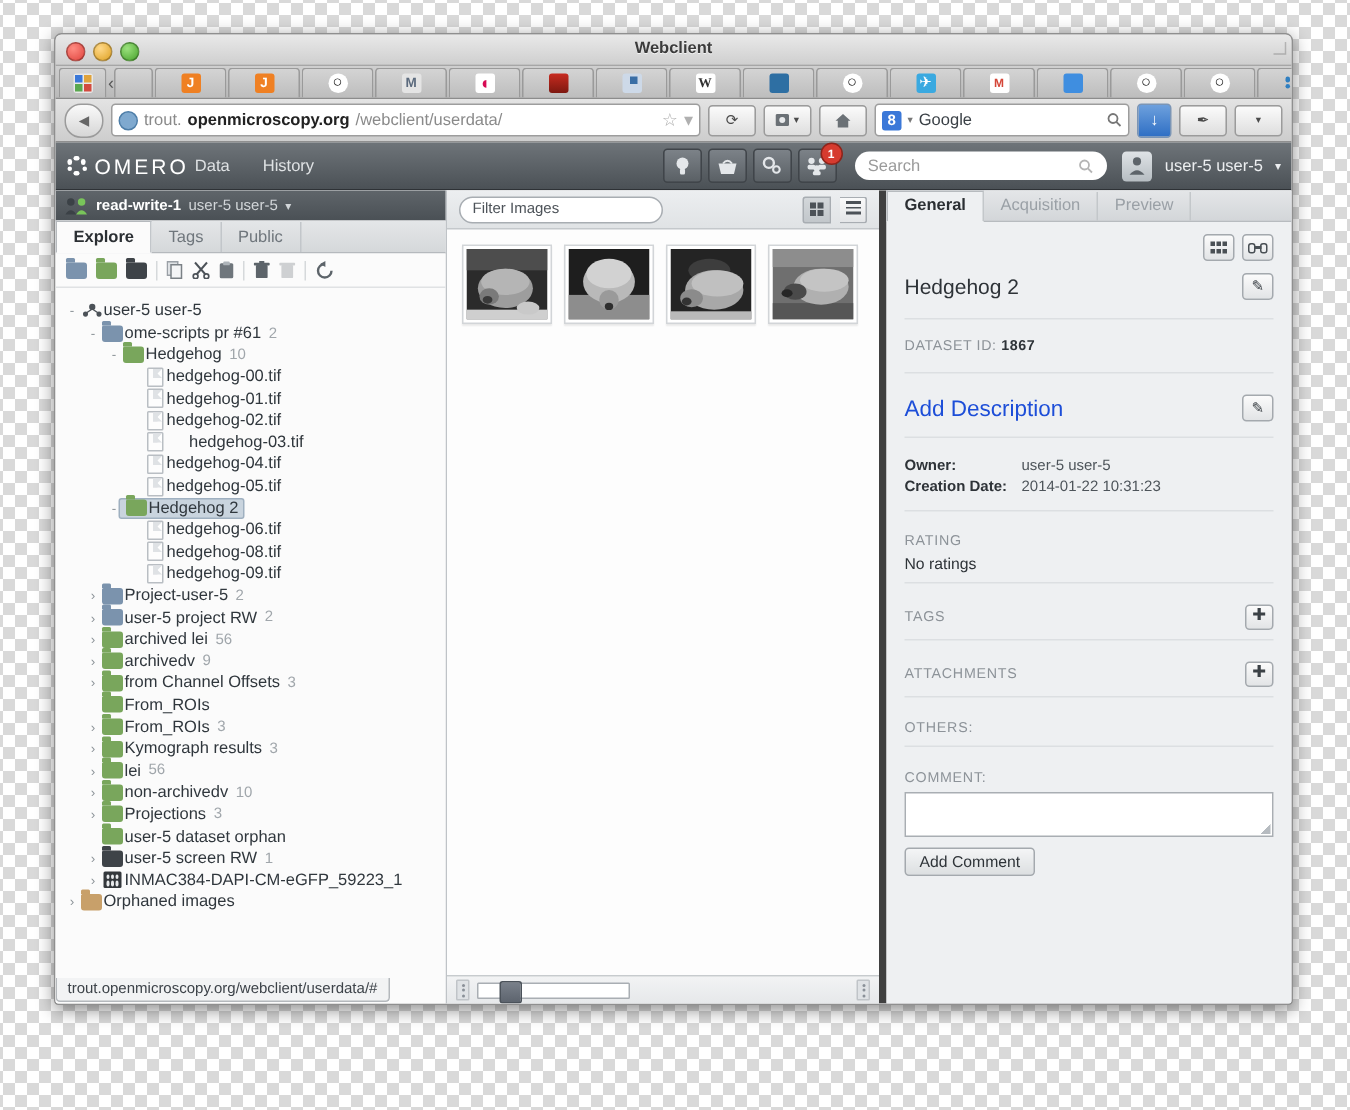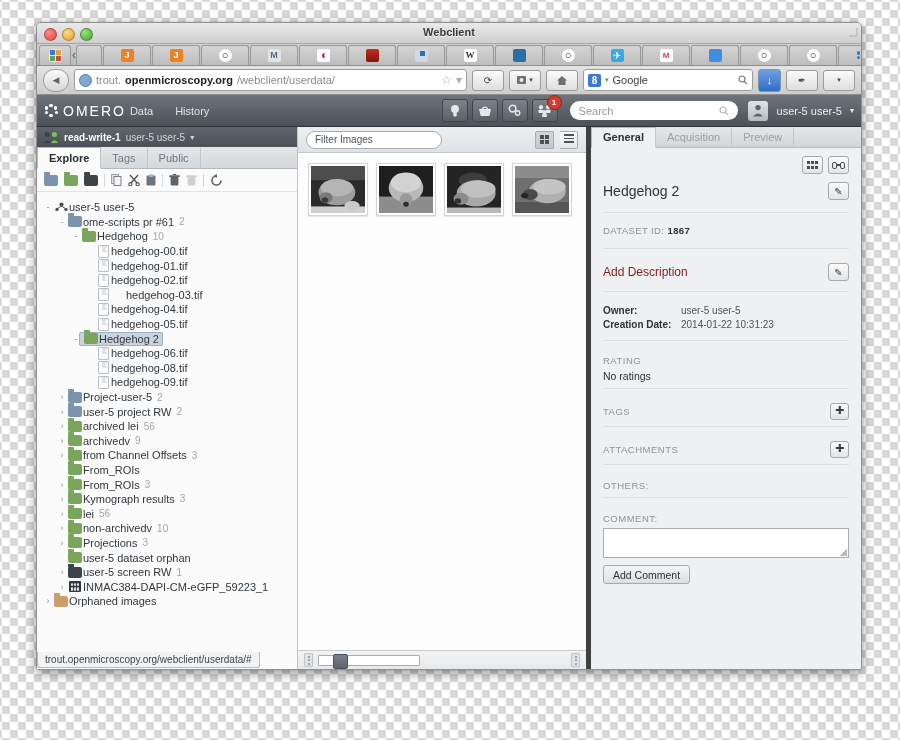--- a/index.html
+++ b/index.html
@@ -243,21 +243,21 @@
   .rsec{padding:6px 0;}
   .rsec-h{display:flex;align-items:center;justify-content:space-between;}
   .lbl-cap{font-size:9.5px;color:#8d9399;letter-spacing:.5px;}
   .val-sm{font-size:10.5px;color:#2e3338;margin-top:4px;}
   .kvrow{display:flex;font-size:10px;line-height:14px;}
   .kvrow .k{width:78px;font-weight:bold;color:#2e3338;}
   .kvrow .v{color:#4d545a;}
   .plusbtn{width:17px;height:15px;border:1px solid #a4a9ae;border-radius:3px;
     background:linear-gradient(#fbfbfb,#e2e4e6);color:#3b4146;font-size:11px;
     line-height:13px;text-align:center;font-weight:bold;}
-  .descline{font-size:12px;color:#7f1d1d;}
+  .descline{font-size:15px;color:#1d4ed8;}
   .commentbox{width:100%;height:30px;border:1px solid #a9aeb3;background:#fff;
     box-sizing:border-box;position:relative;margin-top:4px;}
   .commentbox .grip{position:absolute;right:1px;bottom:1px;width:7px;height:7px;
     background:linear-gradient(135deg,transparent 50%,#b6bbc0 50%);}
   .addcomment{margin-top:7px;height:17px;padding:0 9px;border:1px solid #a4a9ae;
     border-radius:3px;background:linear-gradient(#f4f5f6,#dcdfe1);
     font-size:10.5px;color:#2e3338;display:inline-flex;align-items:center;}
   
   #statusbar{position:absolute;left:37px;top:652px;
     background:#f2f3f4;border:1px solid #b4b8bc;border-top:none;
@@ -523,21 +523,21 @@
                   <circle cx="2" cy="7.4" r="1.7" fill="#4c5258"></circle>
                   <circle cx="11" cy="7.4" r="1.7" fill="#4c5258"></circle>
                   <path d="M6.5 4 L2 7 M6.5 4 L11 7" stroke="#4c5258" stroke-width="1"></path>
                 </svg>
               </span>
               <span class="lbl">user-5 user-5</span>
             </span>
           </div>
           <div class="row" style="padding-left: 20px;">
             <span class="exp">-</span>
-            <span style="display: flex; align-items: flex-start;">
+            <span style="display: flex; align-items: flex-end;">
               <span class="ico">
                 <span class="folder f-blue"></span>
               </span>
               <span class="lbl">ome-scripts pr #61</span>
               <span class="cnt">2</span>
             </span>
           </div>
           <div class="row" style="padding-left: 34px;">
             <span class="exp">-</span>
             <span style="display: flex; align-items: center;">
@@ -702,21 +702,21 @@
             <span style="display: flex; align-items: center;">
               <span class="ico">
                 <span class="folder f-green"></span>
               </span>
               <span class="lbl">From_ROIs</span>
               <span class="cnt">3</span>
             </span>
           </div>
           <div class="row" style="padding-left: 20px;">
             <span class="exp">›</span>
-            <span style="display: flex; align-items: flex-start;">
+            <span style="display: flex; align-items: flex-end;">
               <span class="ico">
                 <span class="folder f-green"></span>
               </span>
               <span class="lbl">Kymograph results</span>
               <span class="cnt">3</span>
             </span>
           </div>
           <div class="row" style="padding-left: 20px;">
             <span class="exp">›</span>
             <span style="display: flex; align-items: center;">

